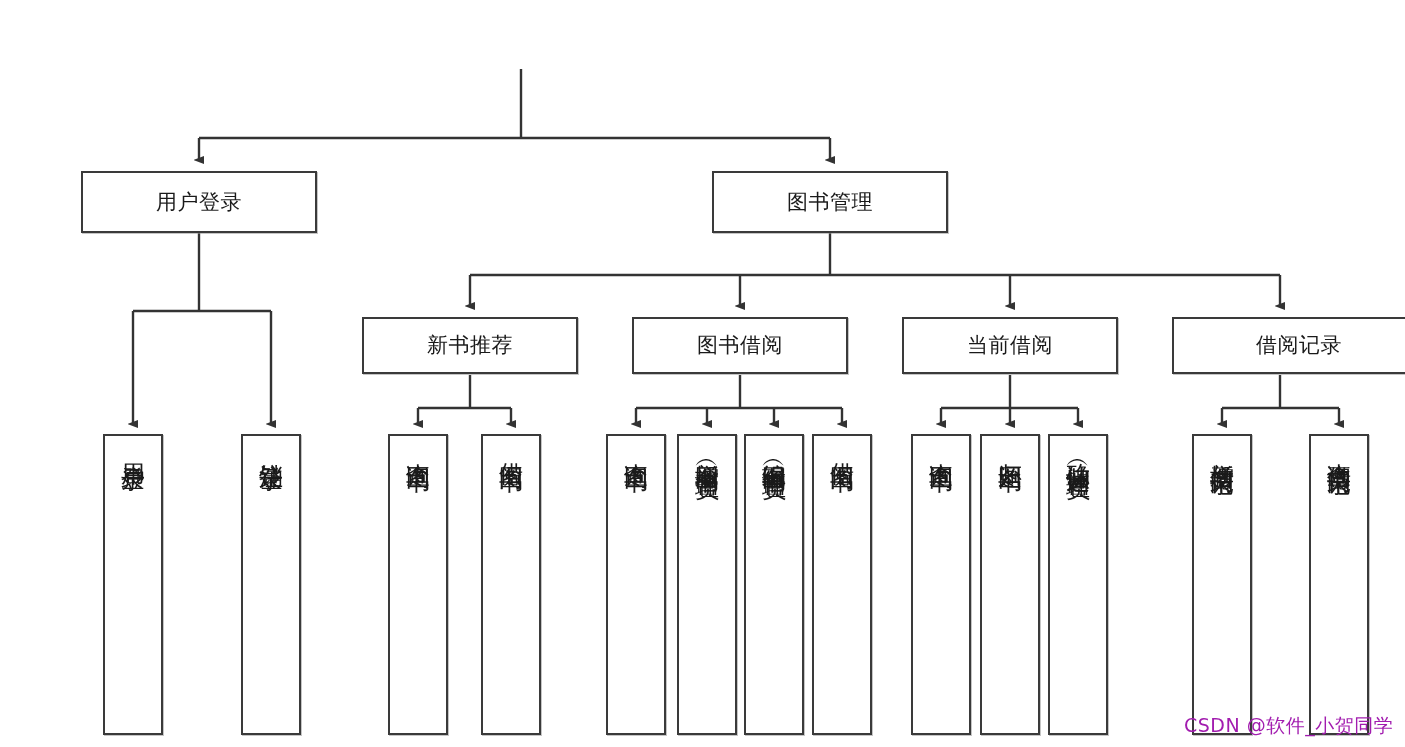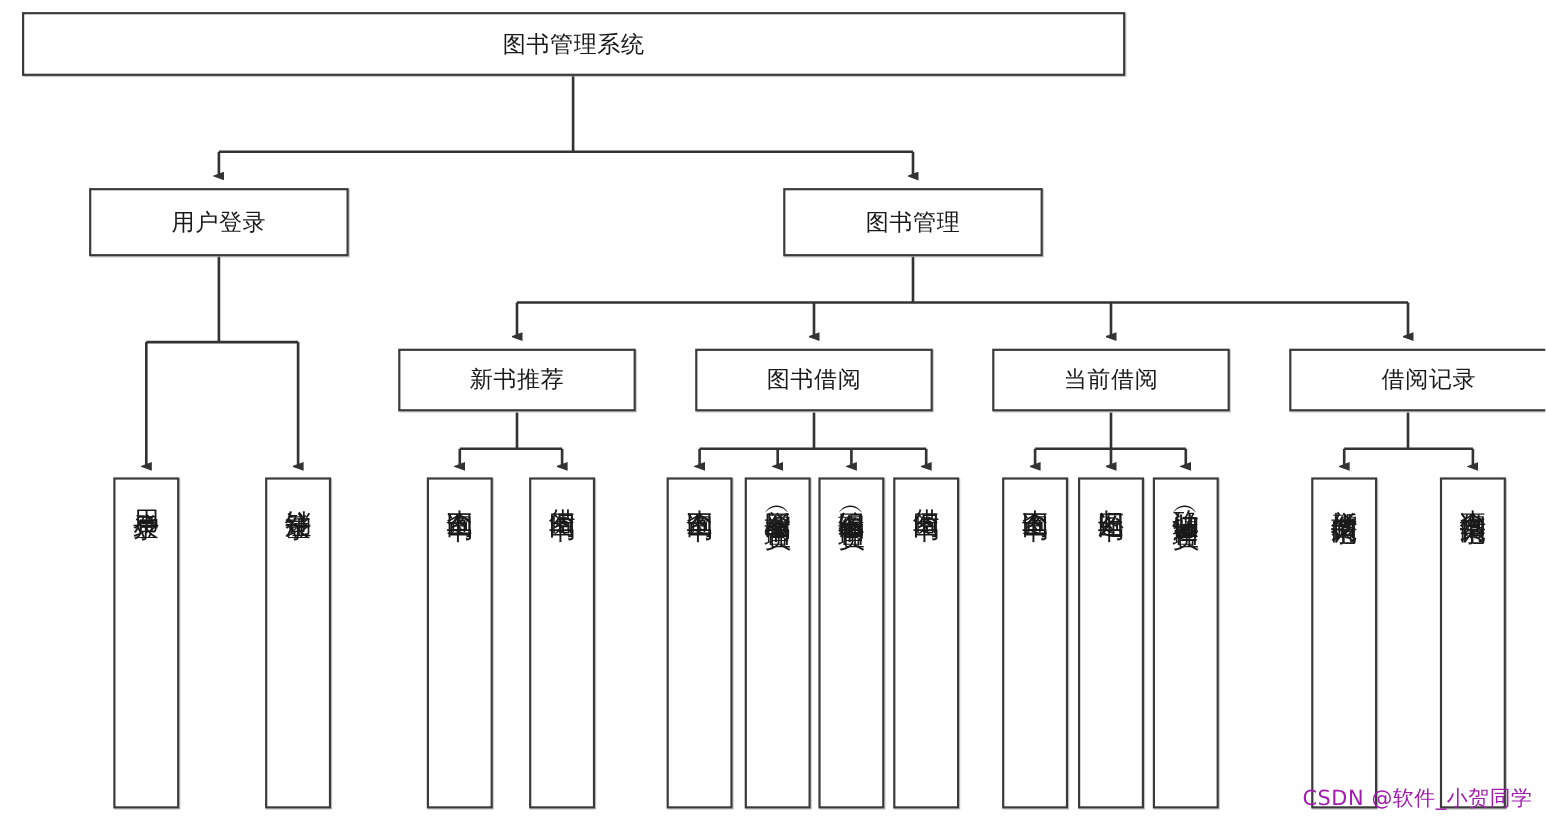--- a/index.html
+++ b/index.html
@@ -123,23 +123,20 @@
       <path d="M1010,408 L1010,424" marker-end="url(#arrow)"></path>
       <path d="M1078,408 L1078,424" marker-end="url(#arrow)"></path>
 
       <path d="M1280,375 L1280,408"></path>
       <path d="M1222,408 L1339,408"></path>
       <path d="M1222,408 L1222,424" marker-end="url(#arrow)"></path>
       <path d="M1339,408 L1339,424" marker-end="url(#arrow)"></path>
     </g>
   </svg>
 
-  <div class="node horiz" style="left:20px; top:11px; width:1003px; height:58px;">
-    <span class="label">图书管理系统</span>
-  </div>
 
   <div class="node horiz" style="left:81px; top:171px; width:236px; height:62px;">
     <span class="label">用户登录</span>
   </div>
   <div class="node horiz" style="left:712px; top:171px; width:236px; height:62px;font-family:Liberation Serif, serif;">
     <span class="label">图书管理</span>
   </div>
 
   <div class="node horiz" style="left:362px; top:317px; width:216px; height:57px;">
     <span class="label">新书推荐</span>

